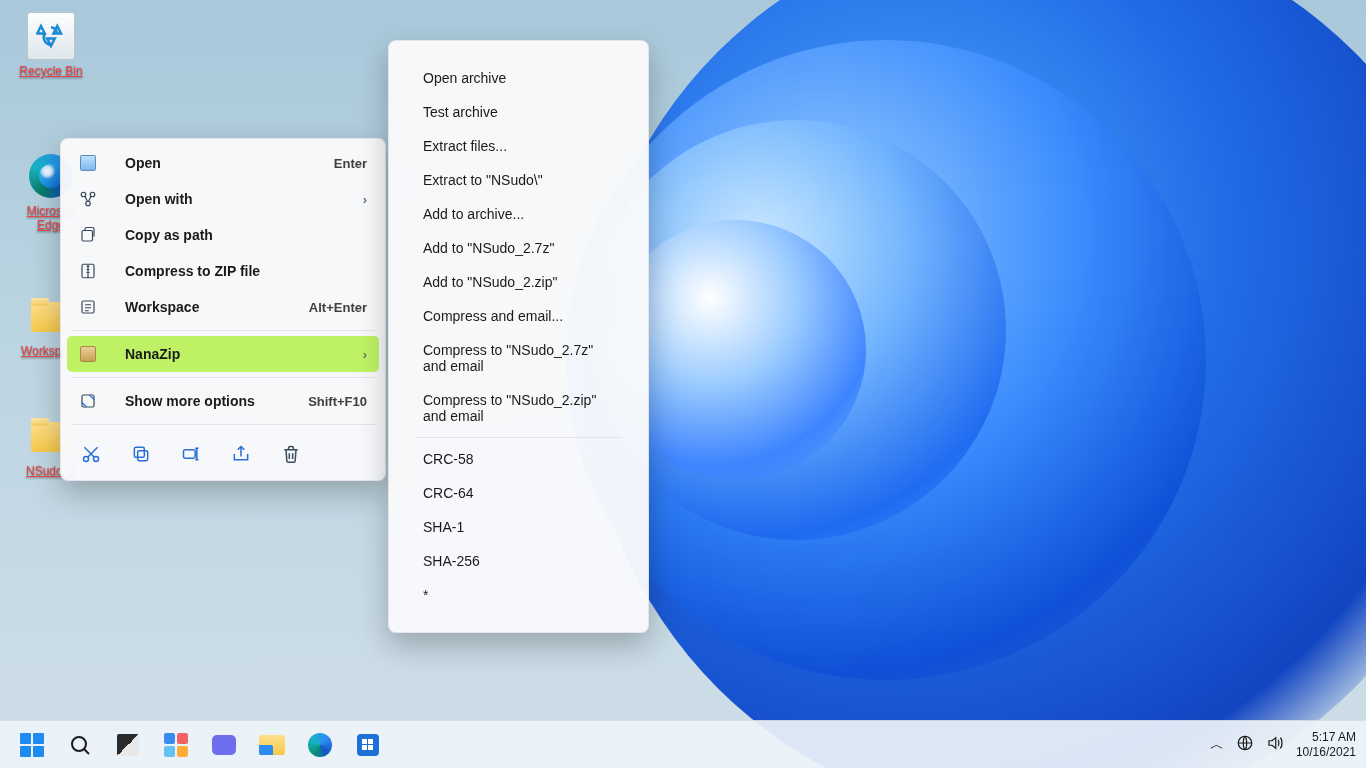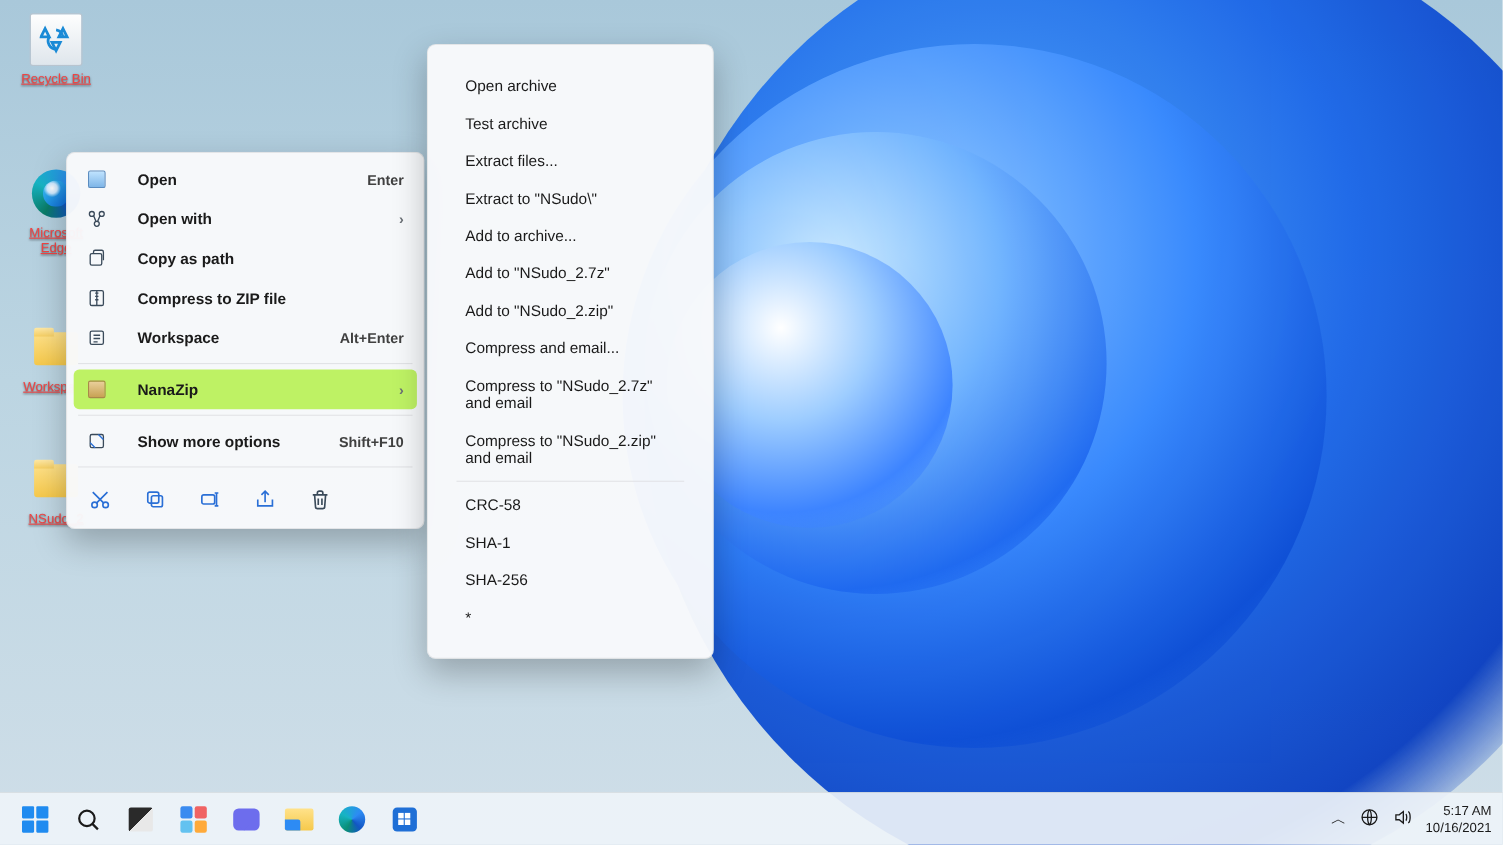--- a/index.html
+++ b/index.html
@@ -243,20 +243,21 @@
   <div class="sub-item">Extract files...</div>
   <div class="sub-item">Extract to "NSudo\"</div>
   <div class="sub-item">Add to archive...</div>
   <div class="sub-item">Add to "NSudo_2.7z"</div>
   <div class="sub-item">Add to "NSudo_2.zip"</div>
   <div class="sub-item">Compress and email...</div>
   <div class="sub-item">Compress to "NSudo_2.7z" and email</div>
   <div class="sub-item">Compress to "NSudo_2.zip" and email</div>
   <div class="sub-sep"></div>
   <div class="sub-item">CRC-58</div>
+  <div class="sub-item">CRC-64</div>
   <div class="sub-item">SHA-1</div>
   <div class="sub-item">SHA-256</div>
   <div class="sub-item">*</div>
 </div>
 
 <div class="taskbar">
   <div class="center">
     <div class="tbtn">
         <div class="start-tile">
           <span></span>

